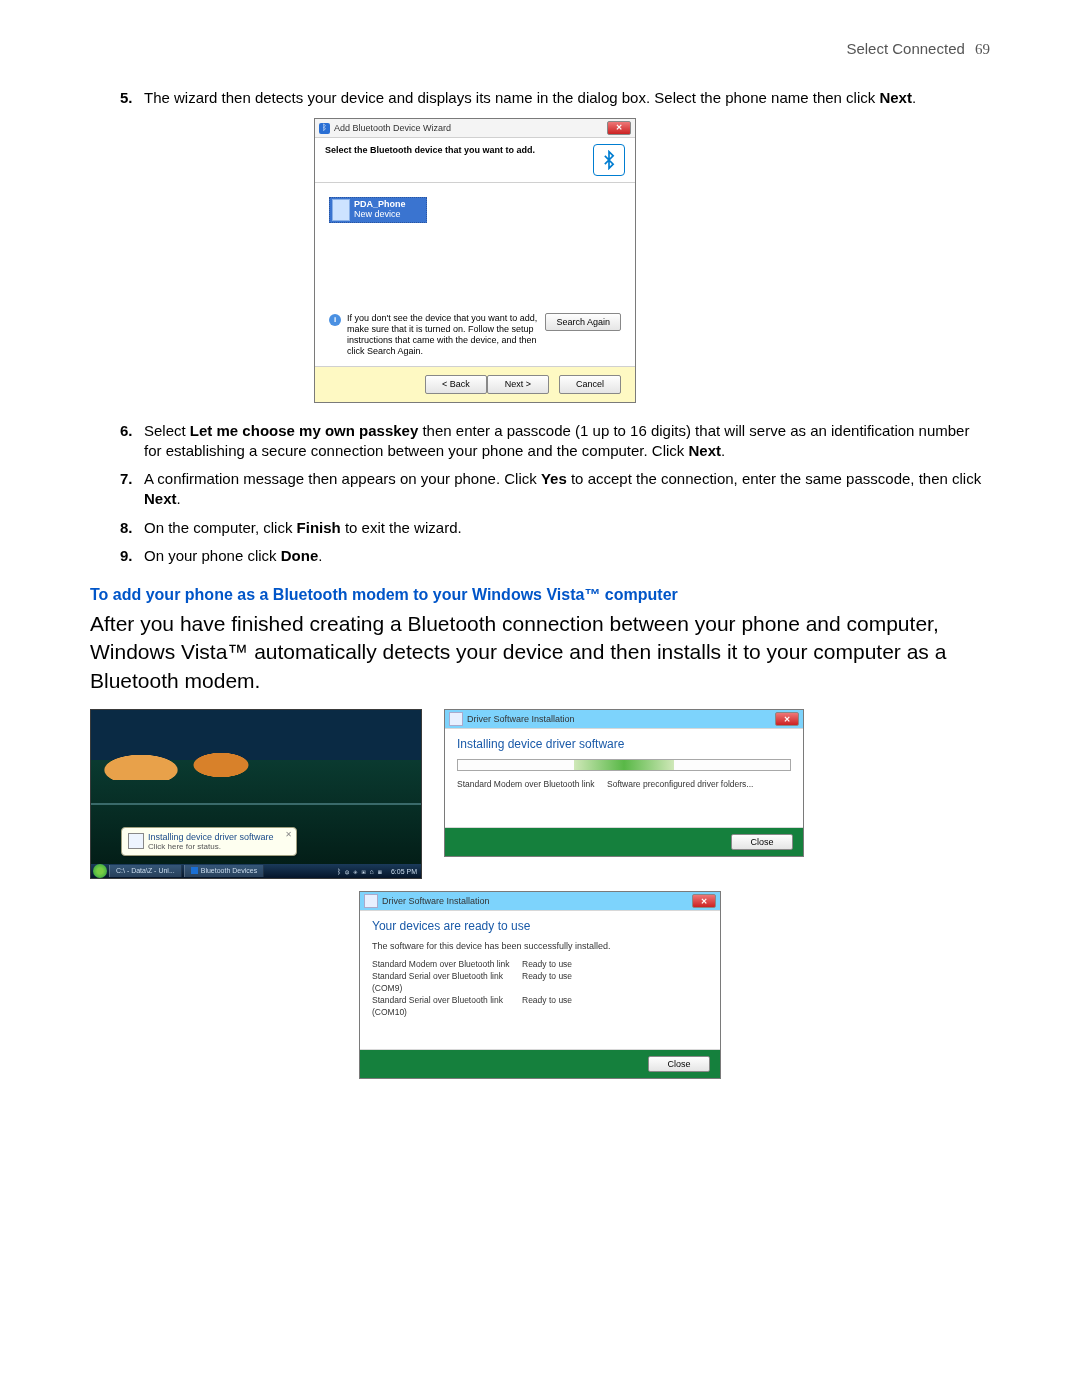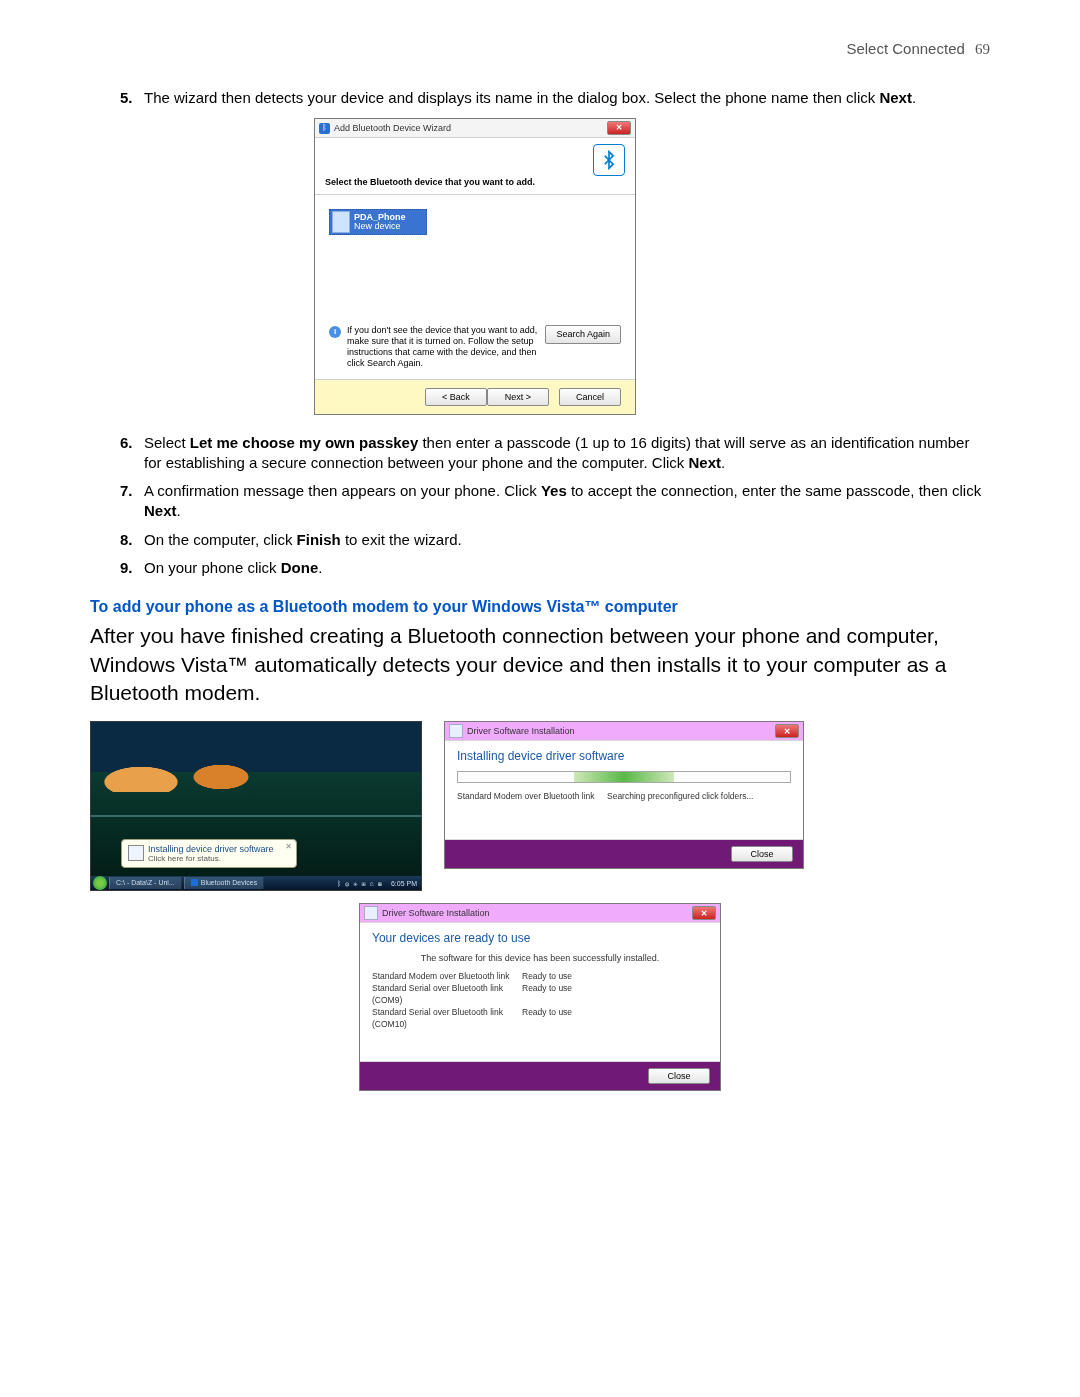--- a/index.html
+++ b/index.html
@@ -88,21 +88,21 @@
     color: #fff; font-size: 8px; font-weight: bold;
     display: flex; align-items: center; justify-content: center;
   }
   .wiz-head {
     padding: 6px 10px 6px 10px;
     border-bottom: 1px solid #d0d0d0;
     display: flex;
     justify-content: space-between;
     align-items: flex-start;
   }
-  .wiz-head .txt { font-weight: bold; margin-top: 32px; }
+  .wiz-head .txt { font-weight: bold; }
   .bt-logo {
     width: 30px; height: 30px; border: 1px solid #007dd1; border-radius: 4px;
     background: #fff; display: flex; align-items: center; justify-content: center;
     color: #007dd1;
   }
   .bt-logo svg { width: 20px; height: 20px; }
   .wiz-body {
     padding: 14px 14px 12px 14px;
     min-height: 100px;
   }
@@ -232,37 +232,36 @@
     background: #fff;
     font-family: "Segoe UI", Tahoma, sans-serif;
     font-size: 9px;
   }
   .drv.wide { width: 358px; }
   .drv.center { width: 360px; margin: 0 auto 20px auto; }
   .drv-titlebar {
     height: 18px;
     display: flex; align-items: center;
     padding: 0 4px;
-    background: #f0abfc;
+    background: #7dd3fc;
     border-bottom: 1px solid #d8d8d8;
   }
   .drv-titlebar .di {
     width: 12px; height: 12px; border: 1px solid #aac; background: #e8f0ff;
     margin-right: 4px;
   }
   .drv-titlebar .dt { color: #333; }
   .drv-head {
     padding: 8px 12px 4px 12px;
     color: #1a5aa8;
     font-size: 12px;
   }
   .drv-sub {
     padding: 4px 12px 2px 12px;
     color: #333;
-    text-align: center;
   }
   .progress {
     margin: 4px 12px 8px 12px;
     height: 10px;
     border: 1px solid #a8a8a8;
     background: #fdfdfd;
     position: relative;
     overflow: hidden;
   }
   .progress .bar {
@@ -275,21 +274,21 @@
     font-size: 8.5px;
     color: #333;
     line-height: 1.4;
   }
   .drv-row .c1 { width: 150px; }
   .drv-row .c2 { flex: 1; }
   .drv .gap { height: 36px; }
   .drv .gap2 { height: 30px; }
   .drv-footer {
     border-top: 1px solid #d8d8d8;
-    background: #701a75;
+    background: #15803d;
     padding: 6px 10px;
     display: flex; justify-content: flex-end;
   }
 </style>
 </head>
 <body>
 
 <div class="page">
   <div class="header-line">
     <span>Select Connected</span>
@@ -385,21 +384,21 @@
         <span class="di"></span>
         <span class="dt">Driver Software Installation</span>
         <span class="close-btn" style="margin-left:auto;">✕</span>
       </div>
       <div class="drv-head">Installing device driver software</div>
       <div class="progress">
           <div class="bar"></div>
         </div>
       <div class="drv-row">
         <span class="c1">Standard Modem over Bluetooth link</span>
-        <span class="c2">Searching preconfigured click folders...</span>
+        <span class="c2">Software preconfigured driver folders...</span>
       </div>
       <div class="gap"></div>
       <div class="drv-footer">
         <span class="btn">Close</span>
       </div>
     </div>
   </div>
 
   <div class="drv center">
     <div class="drv-titlebar">

